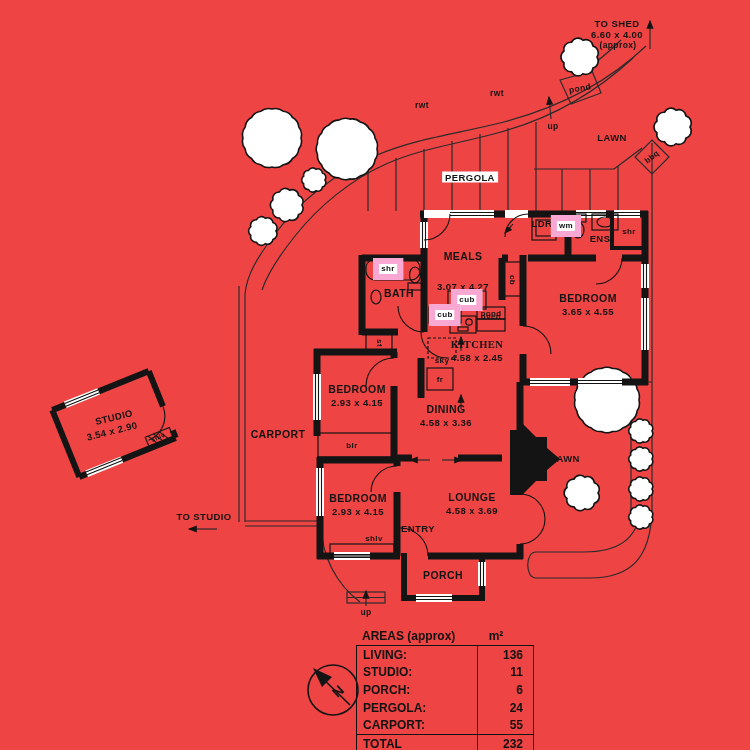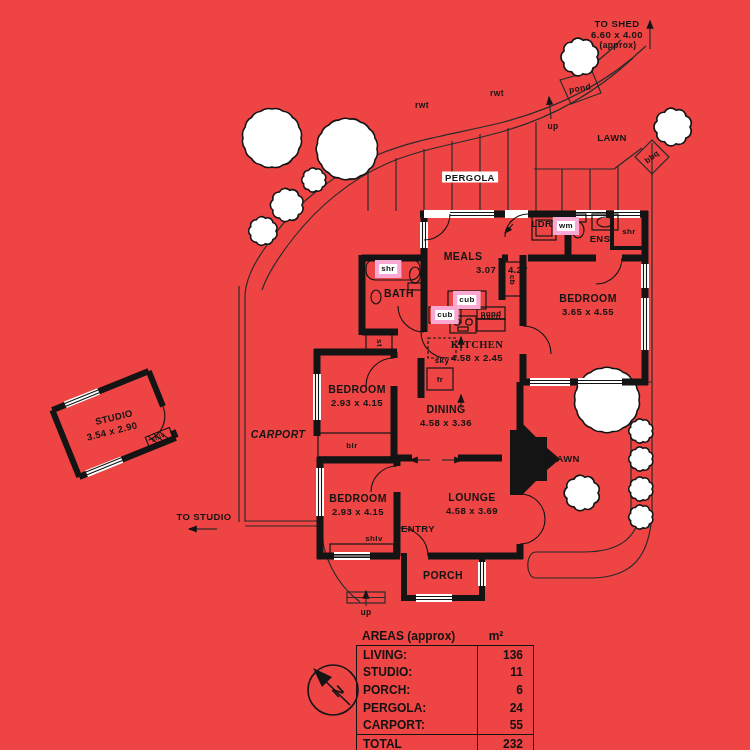--- a/index.html
+++ b/index.html
@@ -6,21 +6,21 @@
   .stage{position:relative;width:750px;height:750px;background:#ef4444;overflow:hidden;
          font-family:"Liberation Sans",sans-serif;color:#111;}
   svg{position:absolute;left:0;top:0;}
   .t{position:absolute;transform:translate(-50%,-50%);font-weight:bold;white-space:nowrap;
      letter-spacing:.4px;color:#141414;}
   .room{font-size:10.5px;}
   .dim{font-size:9.5px;}
   .med{font-size:9.5px;}
   .sm{font-size:8.5px;}
   .xs{font-size:8px;}
-  .boxed{border:4px solid #f9a8d4;background:#fff;padding:0 2px;line-height:10px;}
+  .boxed{border:6px solid #f9a8d4;background:#fff;padding:0 2px;line-height:10px;}
   .wbg{background:#fff;padding:0 3px;}
   .areas{position:absolute;left:356px;top:629px;width:178px;font-size:12px;font-weight:bold;}
   .areas .hdr{display:grid;grid-template-columns:1fr 56px;padding:0 10px 2px 6px;}
   .areas .hdr .u{text-align:center;}
   .areas .box{border:1.7px solid #141414;}
   .areas .row{display:grid;grid-template-columns:1fr 56px;}
   .areas .row .lab{padding:1.8px 6px;}
   .areas .row .val{padding:1.8px 10px 1.8px 4px;text-align:right;border-left:1.4px solid #141414;}
   .areas .total{border-top:1.7px solid #141414;}
 </style>
@@ -249,21 +249,21 @@
 <div class="t med" style="left:612px;top:137px;">LAWN</div>
 <div class="t xs" style="left:652px;top:157px;transform:translate(-50%,-50%) rotate(-38deg);">bbq</div>
 <div class="t med wbg" style="left:470px;top:177px;">PERGOLA</div>
 
 <div class="t med" style="left:545px;top:223px;">LDRY</div>
 <div class="t xs boxed" style="left:566px;top:226px;">wm</div>
 <div class="t med" style="left:600px;top:238px;text-align:right;">ENS</div>
 <div class="t xs" style="left:629px;top:231px;">shr</div>
 
 <div class="t room" style="left:463px;top:256px;">MEALS</div>
-<div class="t dim" style="left:463px;top:269px;margin-left:39px;">3.07 x 4.27</div>
+<div class="t dim" style="left:463px;top:286px;">3.07 x 4.27</div>
 <div class="t room" style="left:399px;top:293px;">BATH</div>
 <div class="t xs boxed" style="left:388px;top:269px;">shr</div>
 
 <div class="t room" style="left:588px;top:298px;">BEDROOM</div>
 <div class="t dim" style="left:588px;top:311px;">3.65 x 4.55</div>
 
 <div class="t xs" style="left:512px;top:280px;transform:translate(-50%,-50%) rotate(90deg);">cb</div>
 <div class="t xs" style="left:379px;top:343px;transform:translate(-50%,-50%) rotate(90deg);">st</div>
 
 <div class="t xs boxed" style="left:467px;top:300px;">cub</div>
@@ -272,21 +272,21 @@
 <div class="t xs" style="left:491px;top:316px;">oven</div>
 <div class="t xs" style="left:442px;top:360px;">sky</div>
 <div class="t room" style="left:477px;top:344px;font-family:Liberation Serif, serif;">KITCHEN</div>
 <div class="t dim" style="left:477px;top:357px;">4.58 x 2.45</div>
 <div class="t xs" style="left:440px;top:379px;">fr</div>
 
 <div class="t room" style="left:357px;top:389px;">BEDROOM</div>
 <div class="t dim" style="left:357px;top:402px;">2.93 x 4.15</div>
 <div class="t room" style="left:446px;top:409px;">DINING</div>
 <div class="t dim" style="left:446px;top:422px;">4.58 x 3.36</div>
-<div class="t room" style="left:278px;top:434px;font-style:italic;">CARPORT</div>
+<div class="t room" style="left:278px;top:434px;">CARPORT</div>
 <div class="t xs" style="left:352px;top:445px;">blr</div>
 <div class="t med" style="left:565px;top:458px;">LAWN</div>
 
 <div class="t room" style="left:358px;top:498px;">BEDROOM</div>
 <div class="t dim" style="left:358px;top:511px;">2.93 x 4.15</div>
 <div class="t room" style="left:472px;top:497px;">LOUNGE</div>
 <div class="t dim" style="left:472px;top:510px;">4.58 x 3.69</div>
 <div class="t med" style="left:418px;top:528px;">ENTRY</div>
 <div class="t xs" style="left:374px;top:538px;">shlv</div>
 <div class="t room" style="left:443px;top:575px;">PORCH</div>

